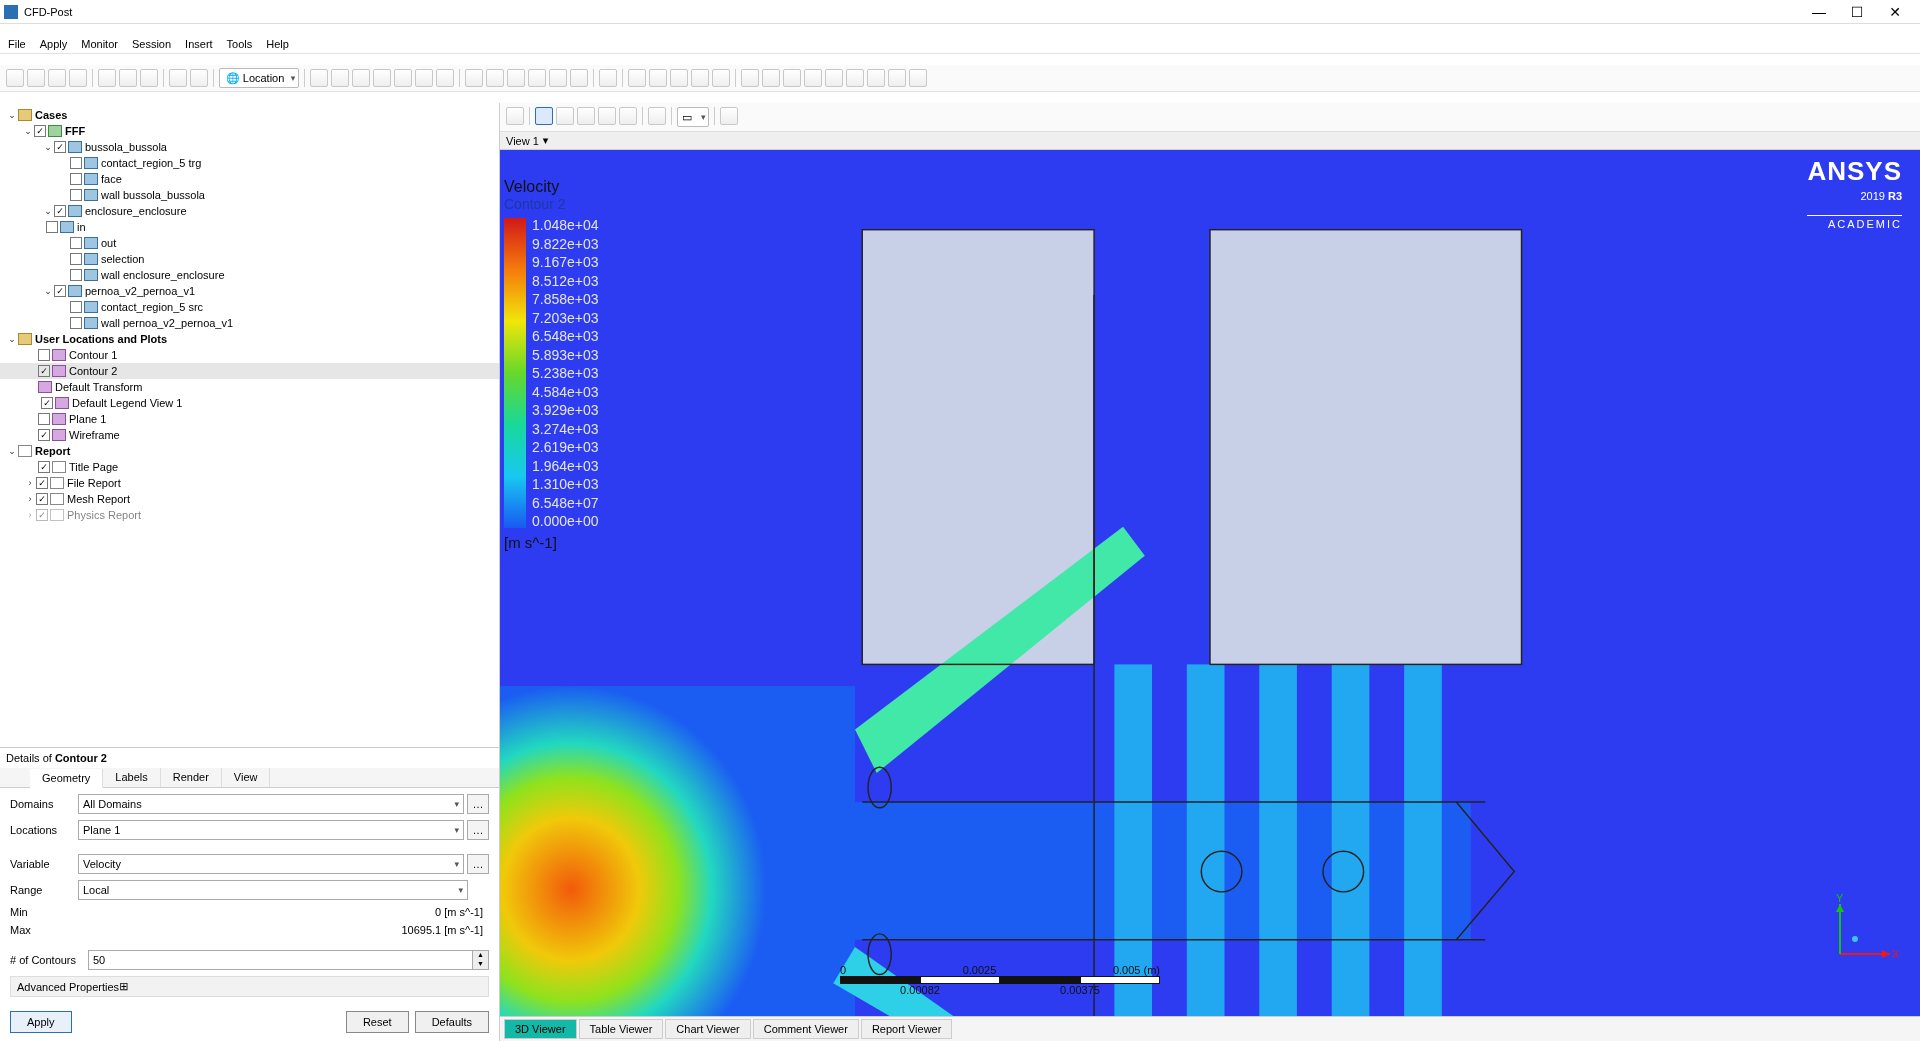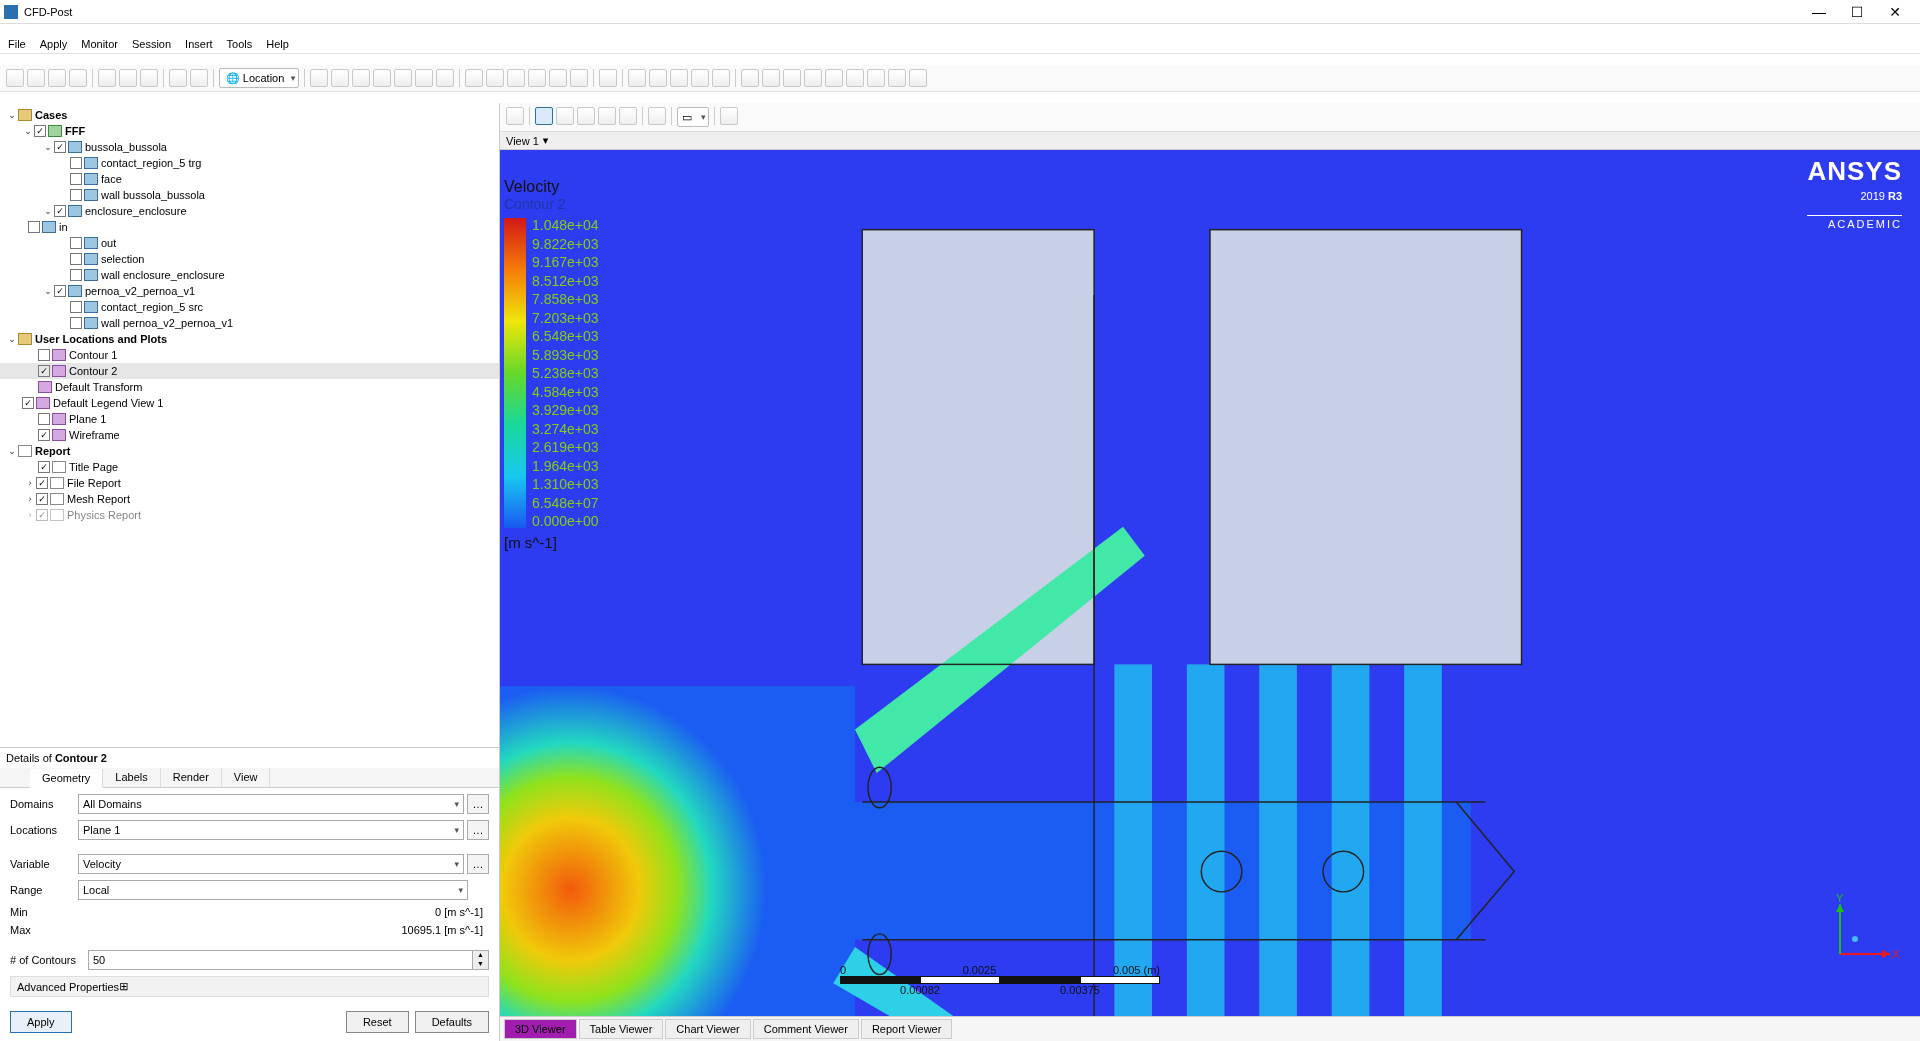--- a/index.html
+++ b/index.html
@@ -60,35 +60,35 @@
 .view-tabs{background:#efefef;padding:2px 6px;font-size:11px;border-bottom:1px solid #ccc;}
 .view-tab{display:inline-flex;align-items:center;gap:4px;cursor:pointer;}
 .viewport{flex:1;position:relative;background:#2d3cf0;overflow:hidden;}
 .cfd-bg{position:absolute;inset:0;}
 .legend-box{position:absolute;left:4px;top:28px;}
 .legend-title{color:#111;font-size:16px;font-weight:500;}
 .legend-sub{color:#1a3aa0;font-size:14px;}
 .legend-body{display:flex;margin-top:6px;background:rgba(255,255,255,0);}
 .legend-bar{width:22px;height:310px;background:linear-gradient(to bottom,#d21818,#f57b0a,#f0e60a,#66d82a,#18d89a,#18c8f0,#185af0);}
 .legend-labels{display:flex;flex-direction:column;justify-content:space-between;padding-left:6px;height:310px;}
-.legend-labels span{font-size:14px;color:#84cc16;line-height:1;}
+.legend-labels span{font-size:14px;color:#e5e5e5;line-height:1;}
 .legend-unit{margin-top:6px;font-size:15px;color:#111;}
 .brand{position:absolute;right:18px;top:6px;text-align:right;color:#fff;}
 .brand .b1{font-size:26px;font-weight:bold;letter-spacing:1px;}
 .brand .b2{font-size:14px;}
 .brand .b2 b{color:#fff;}
 .brand .b3{font-size:11px;letter-spacing:2px;border-top:1px solid #fff;margin-top:12px;padding-top:2px;}
 .triad{position:absolute;right:20px;bottom:40px;}
 .ruler{position:absolute;left:340px;bottom:20px;}
 .ruler-bar{display:flex;height:8px;}
 .ruler-seg{height:8px;}
 .ruler-lbls{display:flex;justify-content:space-between;font-size:11px;color:#111;}
 .footer-tabs{display:flex;gap:2px;padding:2px 4px;border-top:1px solid #ccc;background:#f5f5f5;}
 .footer-tab{padding:3px 10px;border:1px solid #ccc;background:#efefef;cursor:pointer;font-size:11px;}
-.footer-tab.active{background:#a21caf;}
+.footer-tab.active{background:#14b8a6;}
 </style>
 </head>
 <body>
 
 <div class="app">
 
   <div class="titlebar">
     <div class="app-icon"></div>
     <div class="title">CFD-Post</div>
     <div class="win-btns">
@@ -195,21 +195,21 @@
             <span class="ico region"></span>
             <span class="tree-label">wall bussola_bussola</span>
           </div>
 
         <div class="tree-row" style="padding-left:42px">
             <span class="tw">⌄</span>
             <span class="cb checked"></span>
             <span class="ico region"></span>
             <span class="tree-label">enclosure_enclosure</span>
           </div>
-        <div class="tree-row" style="padding-left:28px">
+        <div class="tree-row" style="padding-left:46px">
             <span class="cb"></span>
             <span class="ico region"></span>
             <span class="tree-label">in</span>
           </div>
         <div class="tree-row" style="padding-left:70px">
             <span class="cb"></span>
             <span class="ico region"></span>
             <span class="tree-label">out</span>
           </div>
         <div class="tree-row" style="padding-left:70px">
@@ -252,21 +252,21 @@
           </div>
         <div class="tree-row selected" style="padding-left:38px">
             <span class="cb checked"></span>
             <span class="ico plot"></span>
             <span class="tree-label">Contour 2</span>
           </div>
         <div class="tree-row" style="padding-left:38px">
             <span class="ico plot"></span>
             <span class="tree-label">Default Transform</span>
           </div>
-        <div class="tree-row" style="padding-left:22px">
+        <div class="tree-row" style="padding-left:41px">
             <span class="cb checked"></span>
             <span class="ico plot"></span>
             <span class="tree-label">Default Legend View 1</span>
           </div>
         <div class="tree-row" style="padding-left:38px">
             <span class="cb"></span>
             <span class="ico plot"></span>
             <span class="tree-label">Plane 1</span>
           </div>
         <div class="tree-row" style="padding-left:38px">

